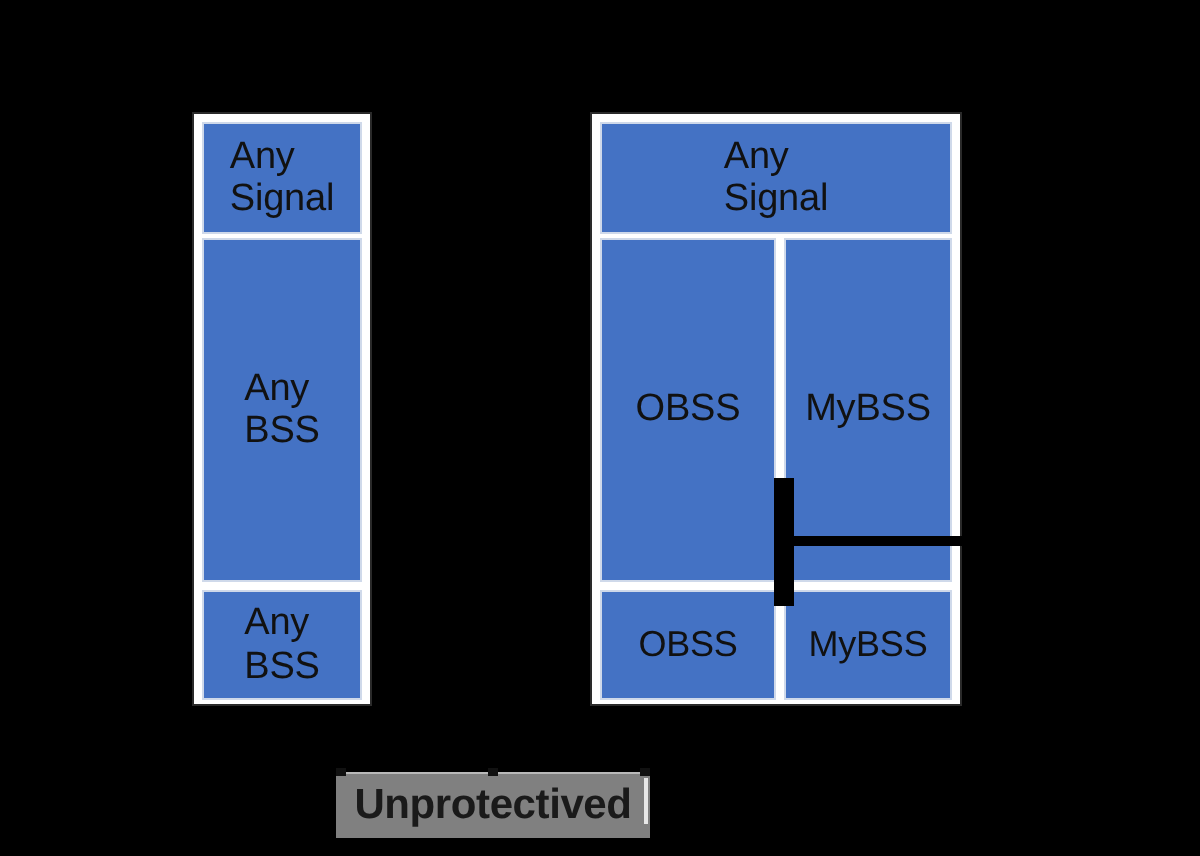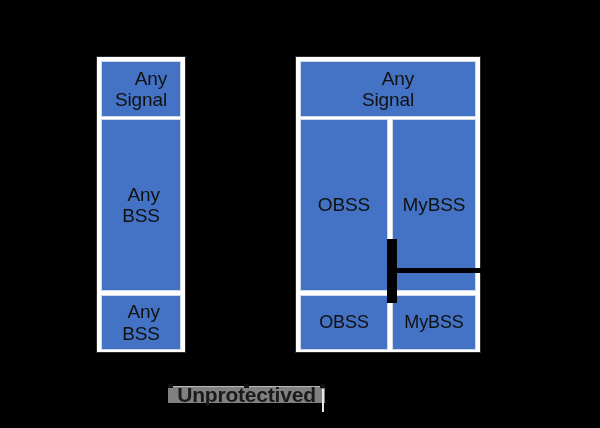--- a/index.html
+++ b/index.html
@@ -28,21 +28,21 @@
 
   
   .cell {
     position: absolute;
     background: #4472C4;
     border: 1px solid #cfd9ea;
     box-sizing: border-box;
     display: flex;
     align-items: center;
     justify-content: center;
-    text-align: right;
+    text-align: left;
     color: #111111;
     font-size: 19px;
     line-height: 1.12;
     font-family: "Liberation Sans", sans-serif;
     white-space: pre-line;
     letter-spacing: -0.1px;
   }
   .cell.small { font-size: 18px; }
 
   
@@ -121,21 +121,21 @@
 
     <div class="cell small" style="left:4px; top:238px; width:88px; height:55px;">OBSS</div>
 
     <div class="cell small" style="left:96px; top:238px; width:84px; height:55px;">MyBSS</div>
   </div>
 
   <div class="conn-vert" style="left:387px; top:239px; width:10px; height:64px;"></div>
 
   <div class="conn-horiz" style="left:395px; top:268px; width:96px; height:5px;"></div>
 
-  <div class="textbox" style="left:168px; top:386px; width:157px; height:17px;">
+  <div class="textbox" style="left:168px; top:386px; width:157px; height:33px;">
     <span class="label">Unprotectived</span>
     <span class="textbox-frame"></span>
     <span class="caret" style="right:1px; top:3px; height:23px;"></span>
     <span class="handle" style="left:0px; top:-2px;"></span>
     <span class="handle" style="left:76px; top:-2px;"></span>
     <span class="handle" style="right:0px; top:-2px;"></span>
   </div>
 
 </div>
 

